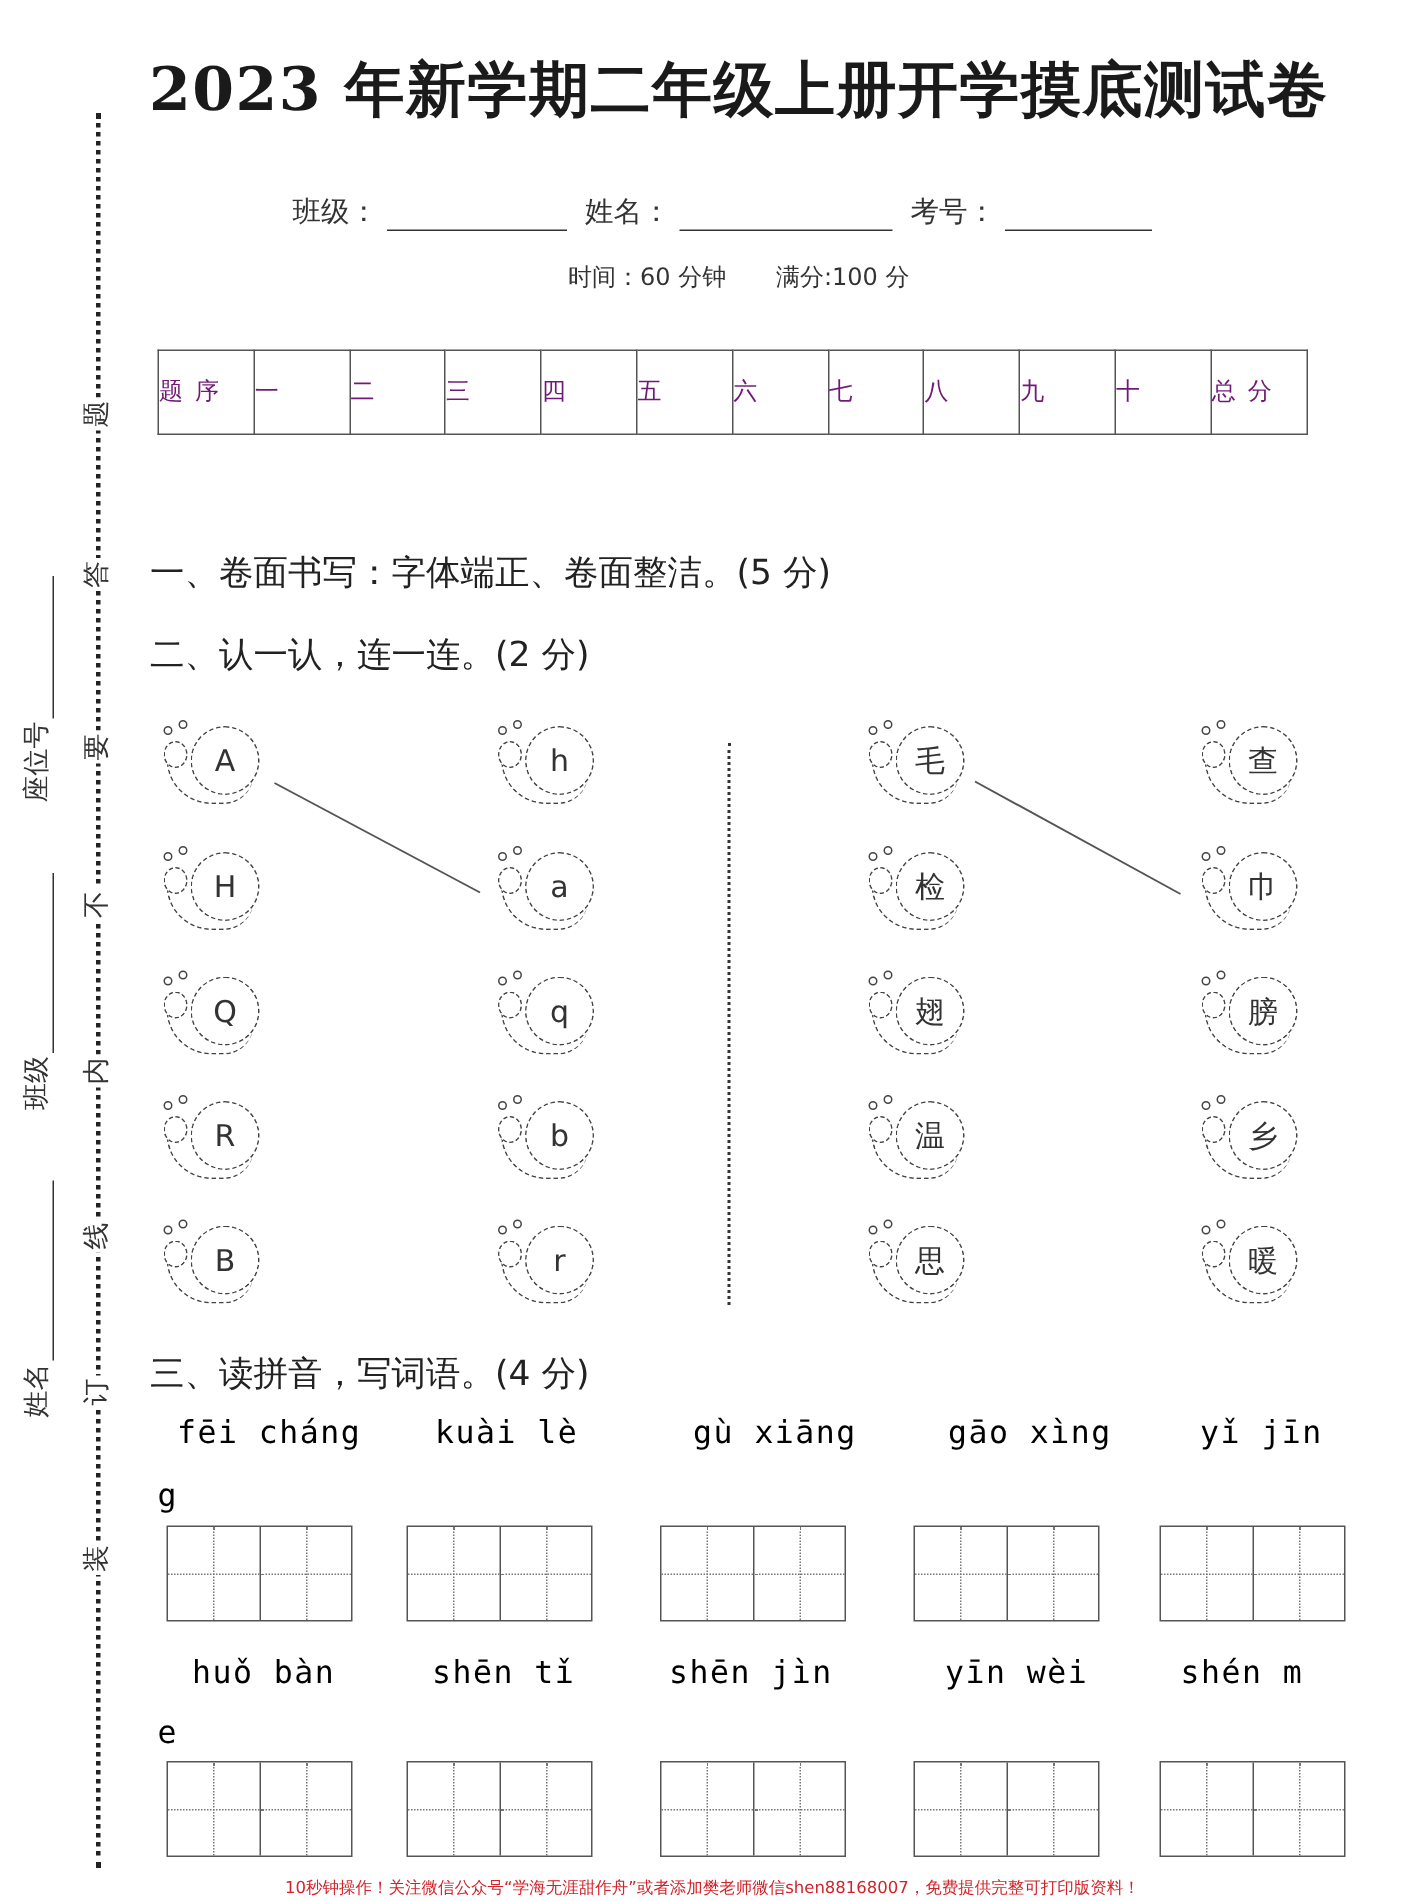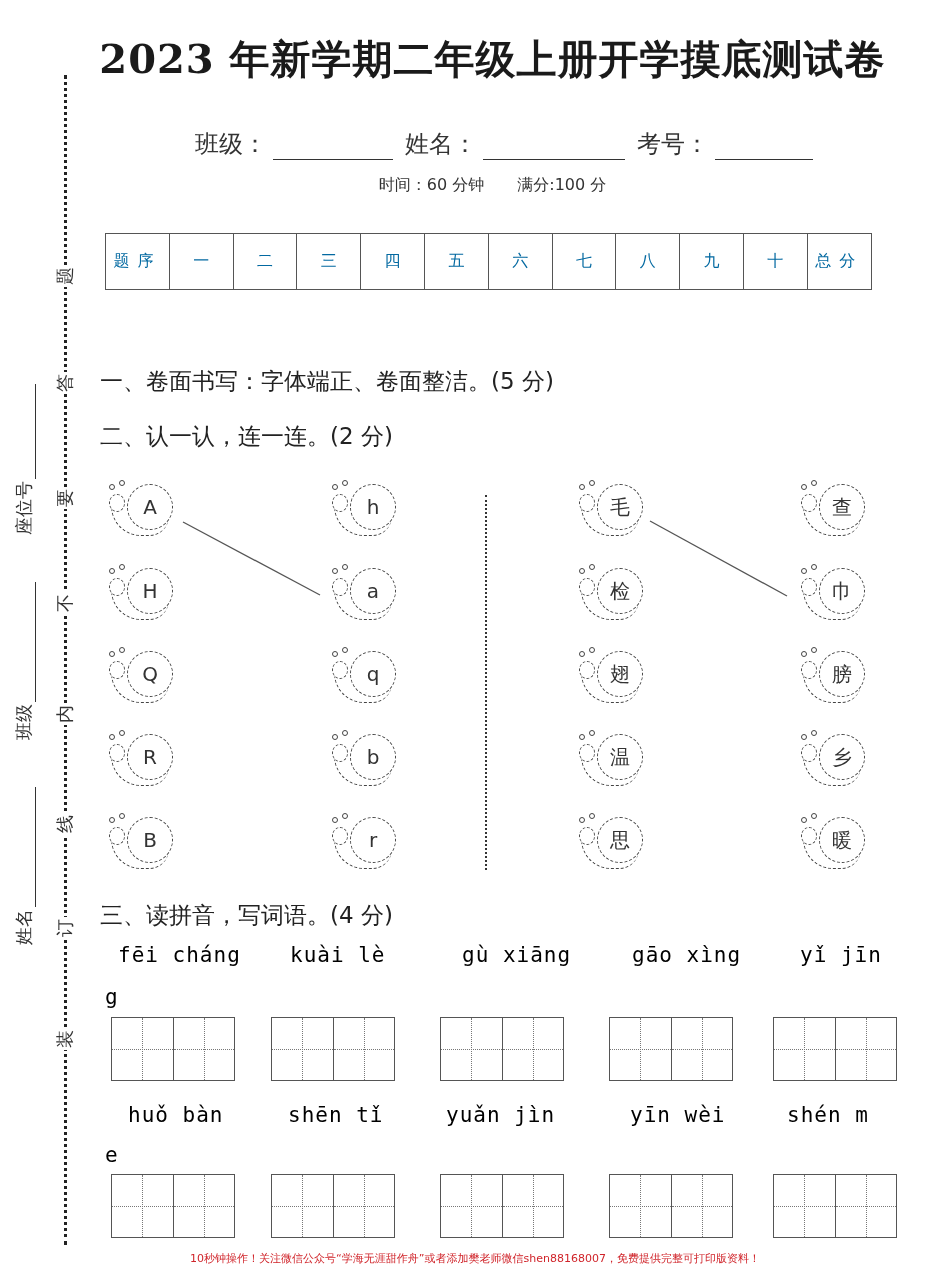--- a/index.html
+++ b/index.html
@@ -2,28 +2,28 @@
 <html><head>
 <meta charset="utf-8">
 <style>
   * { margin:0; padding:0; box-sizing:border-box; }
   html, body { width:950px; height:1267px; background:#ffffff; overflow:hidden; }
   body { position:relative; font-family:"DejaVu Sans", "Liberation Sans", sans-serif; color:#222; }
 
   .title { position:absolute; left:0; width:985px; top:32px; text-align:center;
     font-family:"DejaVu Serif", "Liberation Serif", serif; font-size:40px; font-weight:bold; color:#1a1a1a; letter-spacing:1px; }
 
-  .info-row { position:absolute; top:128px; left:195px; font-size:24px; color:#333; display:flex; align-items:flex-end; }
+  .info-row { position:absolute; top:128px; left:195px; font-size:19px; color:#333; display:flex; align-items:flex-end; }
   .info-row .lbl { margin-right:6px; }
   .info-row .blank { border-bottom:1.5px solid #333; height:22px; margin-right:12px; }
   .time-row { position:absolute; top:175px; left:0; width:985px; text-align:center; font-size:16px; color:#333; }
   .time-row span { margin:0 14px;text-align:center; }
 
   table.score { position:absolute; top:233px; left:105px; border-collapse:collapse; }
-  table.score td { border:1.5px solid #555; width:63.8px; height:56px; text-align:center; font-size:16px; color:#0369a1; }
+  table.score td { border:1.5px solid #555; width:63.8px; height:56px; font-size:16px; color:#701a75; }
   table.score td.first { letter-spacing:8px; }
 
   .margin-dots { position:absolute; left:64px; top:75px; height:1170px; width:0; border-left:3px dotted #222; }
   .margin-char { position:absolute; left:54px; width:22px; background:#fff; font-size:18px; color:#333; text-align:center; transform:rotate(-90deg); line-height:22px; }
   .margin-field { position:absolute; left:12px; font-size:18px; color:#333; transform:rotate(-90deg); transform-origin:left top; white-space:nowrap; display:flex; align-items:flex-end; }
   .margin-field .ul { display:inline-block; width:95px; border-bottom:1.5px solid #333; height:20px; margin-left:2px; }
 
   .section { position:absolute; left:100px; font-size:23px; color:#222; }
 
   .snail { position:absolute; width:70px; height:60px; }
@@ -284,21 +284,21 @@
     <div class="cell"></div>
     <div class="cell"></div>
   </div>
 <div class="grid" style="left:773px;top:1017px">
     <div class="cell"></div>
     <div class="cell"></div>
   </div>
 
 <div class="pinyin" style="left:128px;top:1103px">huǒ bàn</div>
 <div class="pinyin" style="left:288px;top:1103px">shēn tǐ</div>
-<div class="pinyin" style="left:446px;top:1103px">yuǎn jìn</div>
+<div class="pinyin" style="left:446px;top:1103px">shēn jìn</div>
 <div class="pinyin" style="left:630px;top:1103px">yīn wèi</div>
 <div class="pinyin" style="left:787px;top:1103px">shén m</div>
 <div class="pinyin" style="left:105px;top:1143px">e</div>
 
 <div class="grid" style="left:111px;top:1174px">
     <div class="cell"></div>
     <div class="cell"></div>
   </div>
 <div class="grid" style="left:271px;top:1174px">
     <div class="cell"></div>

